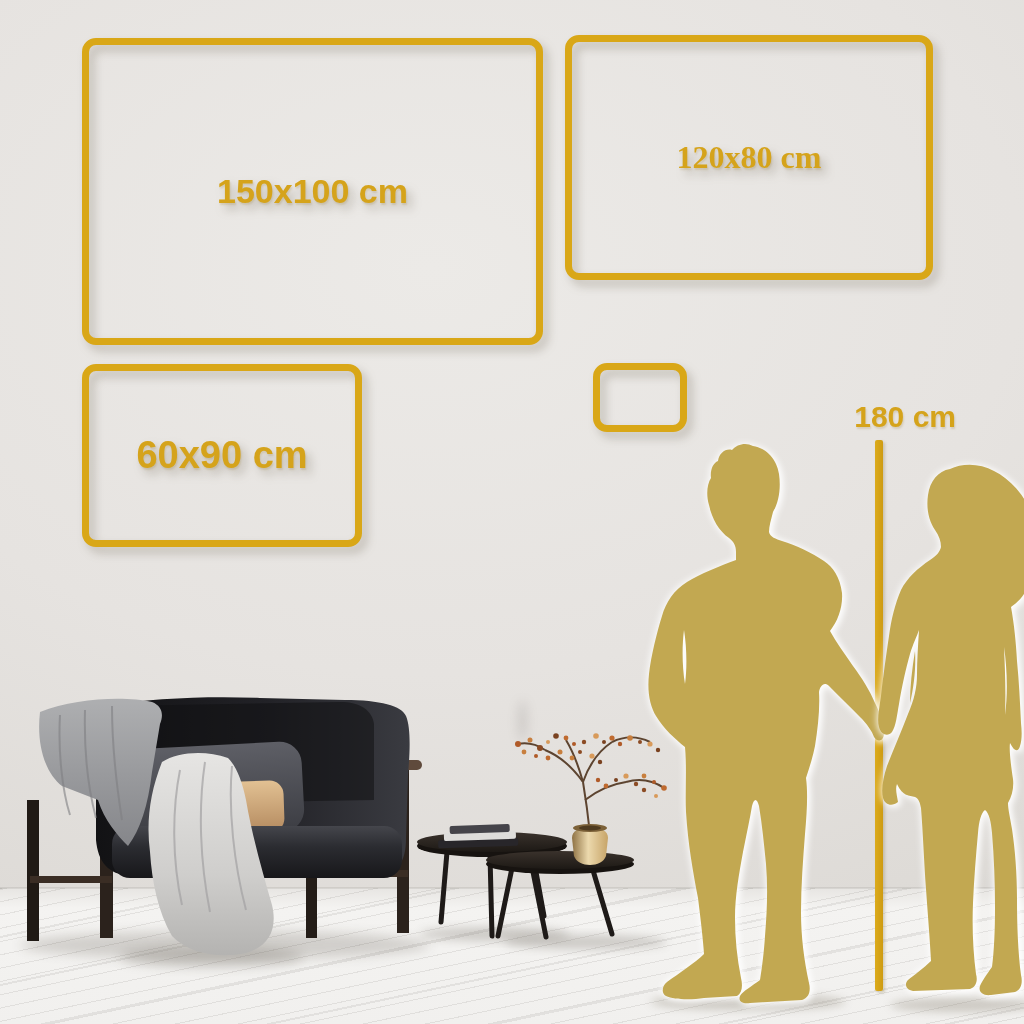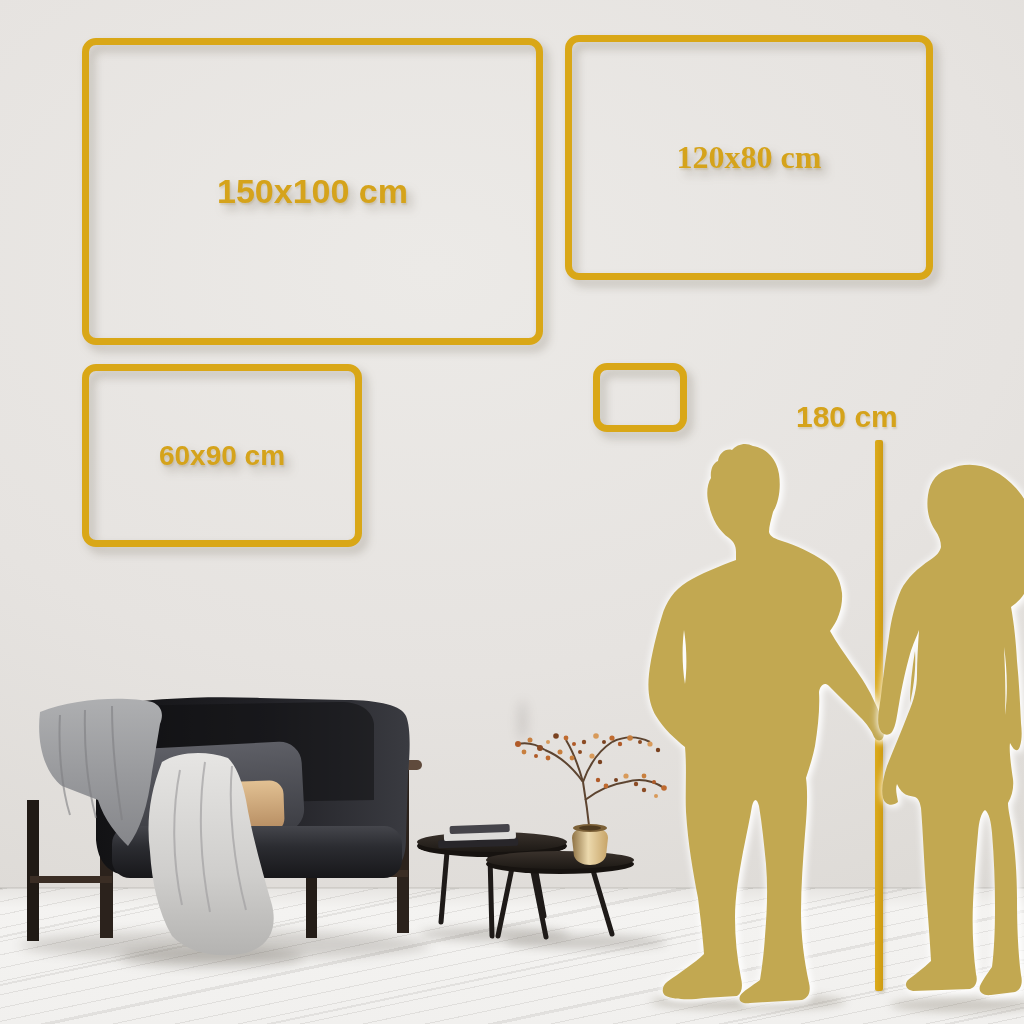--- a/index.html
+++ b/index.html
@@ -16,25 +16,25 @@
         background:rgba(70,65,60,0.10);}
   .wall-smudge{position:absolute;left:518px;top:700px;width:9px;height:42px;
         background:rgba(90,85,80,0.45);filter:blur(6px);opacity:.4;border-radius:50%;}
   .frame{position:absolute;border:7px solid #D9A717;border-radius:14px;box-sizing:border-box;
          display:flex;align-items:center;justify-content:center;
          filter:drop-shadow(5px 6px 5px rgba(100,90,70,0.30));}
   .frame-label{color:#D5A31B;font-weight:700;letter-spacing:0;
          text-shadow:1px 2px 2px rgba(150,120,40,0.22);white-space:nowrap;}
   .f1{left:82px;top:38px;width:461px;height:307px;font-size:34px;}
   .f2{left:565px;top:35px;width:368px;height:245px;font-size:32px;font-family:Liberation Serif, serif;}
-  .f3{left:82px;top:364px;width:280px;height:183px;font-size:28px;justify-content:center;}
+  .f3{left:82px;top:364px;width:280px;height:183px;font-size:38px;justify-content:center;}
   .f4{left:382px;top:363px;width:185px;height:124px;font-size:28px;}
   .f5{left:593px;top:363px;width:94px;height:69px;}
   .label-30x20{position:absolute;left:575px;top:320px;width:180px;text-align:center;font-size:27px;}
-  .height-label{position:absolute;left:796px;top:400px;width:160px;text-align:left;font-size:30px;}
+  .height-label{position:absolute;left:796px;top:400px;width:160px;text-align:right;font-size:30px;}
   .height-line{position:absolute;left:875px;top:440px;width:8px;height:551px;border-radius:2px;
          background:linear-gradient(90deg,#DCAB1B,#CE9B12);
          box-shadow:2px 2px 3px rgba(120,100,40,0.25);}
   .couch-svg{position:absolute;left:0;top:680px;}
   .tables-svg{position:absolute;left:410px;top:708px;}
   .people-svg{position:absolute;left:600px;top:430px;}
   .glow{filter:drop-shadow(3px 2px 3px rgba(255,255,255,0.9)) drop-shadow(-2px -1px 3px rgba(255,255,255,0.65));}
 </style>
 </head>
 <body>

